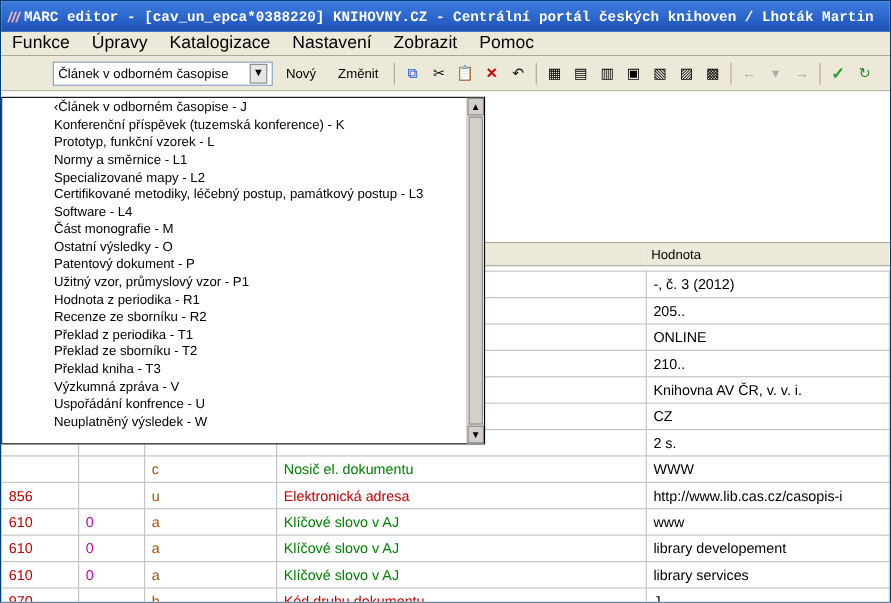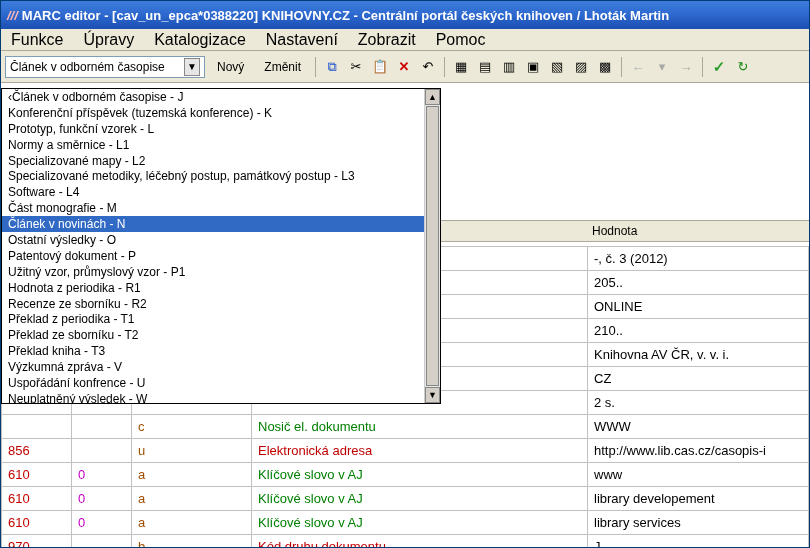--- a/index.html
+++ b/index.html
@@ -2,46 +2,46 @@
 <html><head>
 <meta charset="utf-8">
 <style>
   * { box-sizing: border-box; }
   html, body { margin: 0; padding: 0; font-family: Tahoma, Arial, sans-serif; font-size: 12px; background: #ece9d8; }
   .window { width: 810px; height: 548px; border: 1px solid #003c74; display: flex; flex-direction: column; overflow: hidden; background: #fff; }
 
   
   .titlebar { height: 28px; background: linear-gradient(to bottom,#3c7cdb 0%,#2f6ad0 45%,#1b4fb3 100%); color: #fff; display: flex; align-items: center; padding: 0 6px; font-size: 13px; font-weight: bold; font-family: "Segoe UI", Tahoma, sans-serif; }
   .titlebar .pre { color: #ffb8b8; margin-right: 4px; font-style: italic; }
-  .titlebar .txt { white-space: nowrap; overflow: hidden; text-overflow: ellipsis; flex: 1; }
+  .titlebar .txt { white-space: nowrap; overflow: hidden; text-overflow: ellipsis; flex: 1; font-family: Liberation Mono, monospace; }
 
   
   .menubar { height: 22px; background: #ece9d8; border-bottom: 1px solid #aca899; display: flex; align-items: center; padding: 0 4px; gap: 8px; font-size: 16px; }
   .menubar span { padding: 2px 6px; cursor: default; }
 
   
   .toolbar { height: 32px; background: #ece9d8; border-bottom: 1px solid #aca899; display: flex; align-items: center; padding: 2px 4px; gap: 4px; }
-  .combo { width: 200px; height: 22px; border: 1px solid #7f9db9; background: #fff; display: flex; align-items: center; padding: 0 4px; position: relative; font-size: 12px; }
+  .combo { width: 200px; height: 22px; border: 1px solid #7f9db9; background: #fff; display: flex; align-items: center; padding: 0 4px; position: relative; font-size: 12px; margin-left: 43px; }
   .combo .val { flex: 1; white-space: nowrap; overflow: hidden; }
   .combo .btn { width: 16px; height: 18px; background: #e6e6e6; border: 1px solid #888; display: flex; align-items: center; justify-content: center; font-size: 10px; }
   .tbtn { height: 22px; padding: 0 8px; display: flex; align-items: center; cursor: default; }
   .sep { width: 1px; height: 20px; background: #aca899; margin: 0 2px; }
   .ico { width: 20px; height: 20px; display: flex; align-items: center; justify-content: center; font-size: 13px; }
   .arrow-dim { color: #aaa; }
   .green-check { color: #2a9c2a; font-weight: bold; font-size: 15px; }
   .blue { color: #2255cc; }
   .red { color: #c00; font-weight: bold; }
 
   
   .content { flex: 1; position: relative; background: #fff; overflow: hidden; }
 
   
   .dropdown { position: absolute; left: 0; top: 5px; width: 440px; height: 316px; border: 1px solid #000; background: #fff; z-index: 50; display: flex; }
   .dd-items { flex: 1; overflow: hidden; }
-  .dd-item { height: 15.9px; padding: 0 6px; font-size: 12px; white-space: nowrap; display: flex; align-items: center; }
+  .dd-item { height: 15.9px; padding: 0 6px; font-size: 12px; white-space: nowrap; display: flex; align-items: center; margin-left: 41px; }
   .dd-item.sel { background: #316ac5; color: #fff; }
   .dd-scroll { width: 16px; background: #e6e6e6; border-left: 1px solid #ccc; display: flex; flex-direction: column; }
   .dd-scroll .arr { height: 16px; background: #d4d0c8; border: 1px solid #888; display: flex; align-items: center; justify-content: center; font-size: 9px; }
   .dd-scroll .thumb { flex: 1; margin: 1px; background: #d4d0c8; border: 1px solid #888; }
 
   
   .grid-wrap { position: absolute; left: 0; top: 0; right: 0; bottom: 0; }
   .grid { position: absolute; left: 0; right: 0; border-collapse: collapse; width: 100%; table-layout: fixed; }
   .grid.head { top: 137px; border-top: 1px solid #aca899; }
   .grid th { background: #ece9d8; border: 1px solid #aca899; text-align: left; padding: 3px 5px; font-weight: normal; font-size: 12px; height: 20px; }
@@ -235,24 +235,23 @@
 
     </div>
 
     <div class="dropdown">
       <div class="dd-items" id="dd-items">
           <div class="dd-item">‹Článek v odborném časopise - J</div>
           <div class="dd-item">Konferenční příspěvek (tuzemská konference) - K</div>
           <div class="dd-item">Prototyp, funkční vzorek - L</div>
           <div class="dd-item">Normy a směrnice - L1</div>
           <div class="dd-item">Specializované mapy - L2</div>
-          <div class="dd-item">Specializované metodiky, léčebný postup, památkový postup - L3</div>
+          <div class="dd-item">Certifikované metodiky, léčebný postup, památkový postup - L3</div>
           <div class="dd-item">Software - L4</div>
           <div class="dd-item">Část monografie - M</div>
-          <div class="dd-item sel">Článek v novinách - N</div>
           <div class="dd-item">Ostatní výsledky - O</div>
           <div class="dd-item">Patentový dokument - P</div>
           <div class="dd-item">Užitný vzor, průmyslový vzor - P1</div>
           <div class="dd-item">Hodnota z periodika - R1</div>
           <div class="dd-item">Recenze ze sborníku - R2</div>
           <div class="dd-item">Překlad z periodika - T1</div>
           <div class="dd-item">Překlad ze sborníku - T2</div>
           <div class="dd-item">Překlad kniha - T3</div>
           <div class="dd-item">Výzkumná zpráva - V</div>
           <div class="dd-item">Uspořádání konfrence - U</div>

